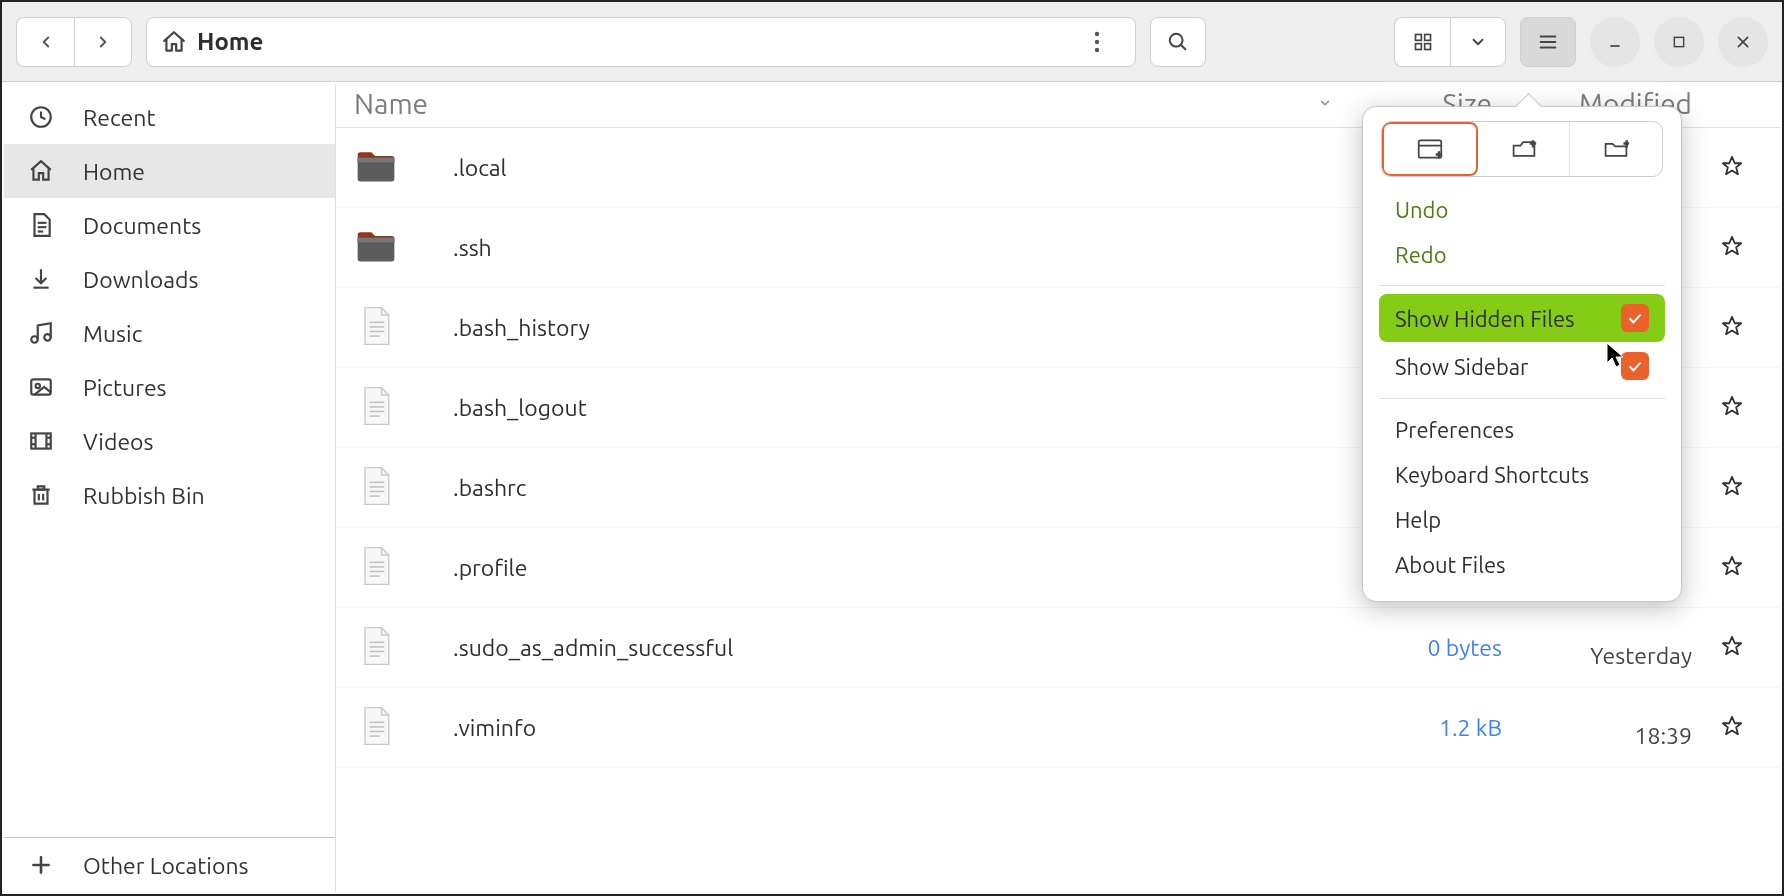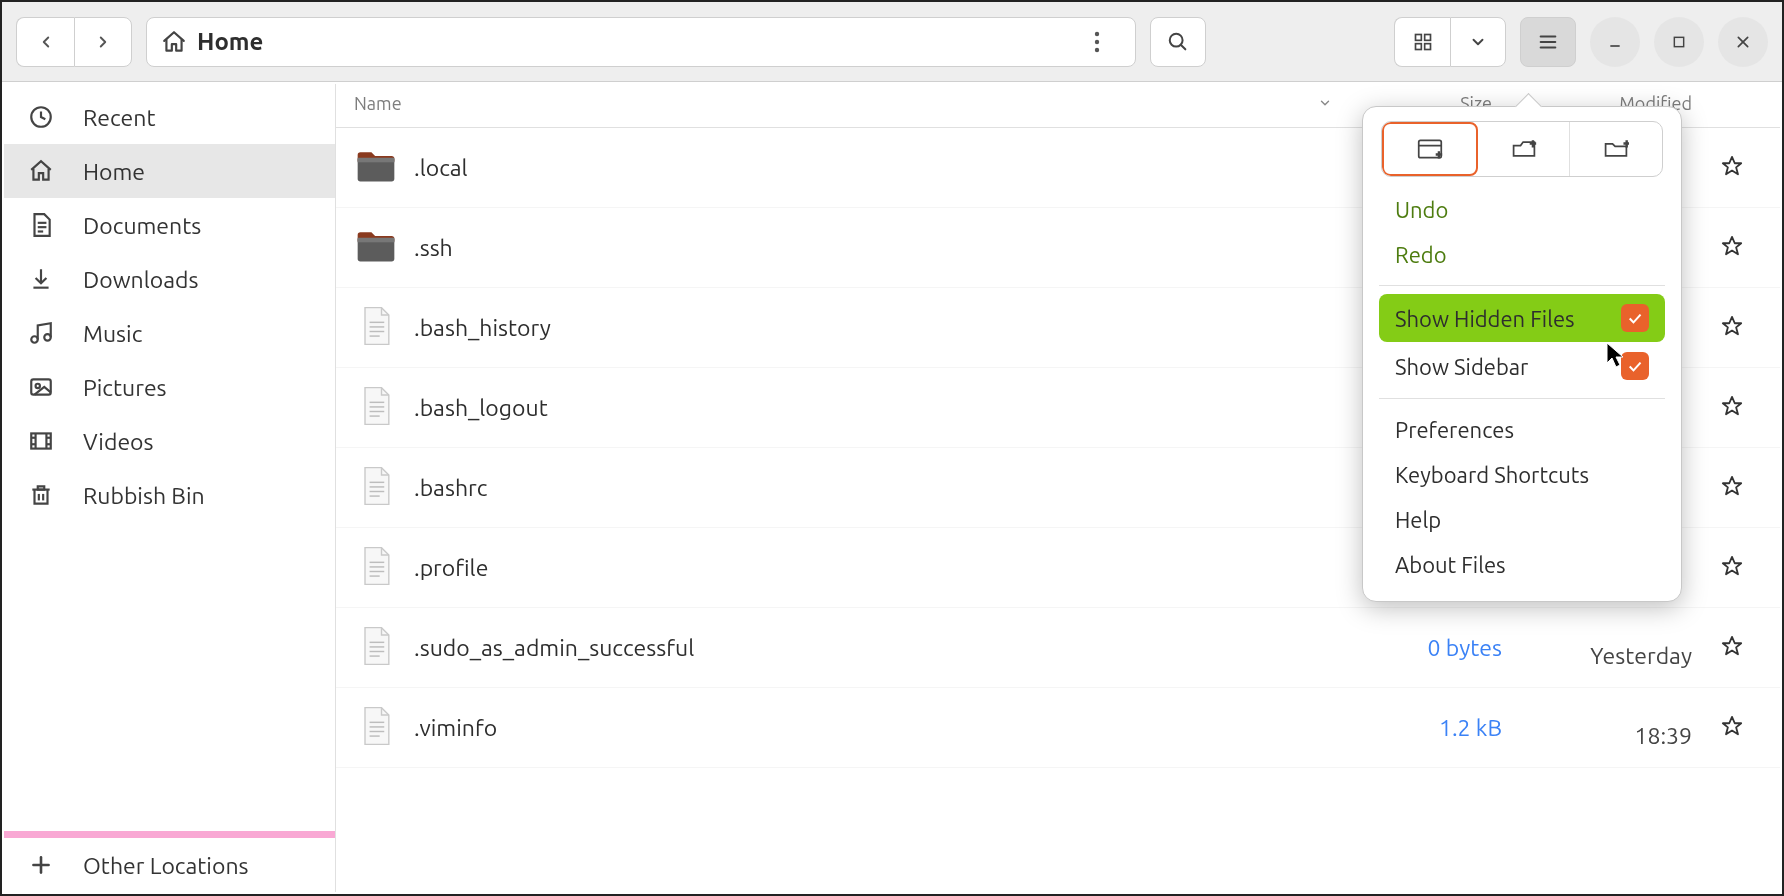--- a/index.html
+++ b/index.html
@@ -82,47 +82,47 @@
   }
   .side-item {
     display:flex;align-items:center;gap:29px;
     padding:14px 24px;
     font-size:23px;
     color:#333;
   }
   .side-item.active { background:#e7e7e7; }
   .side-item svg, .side-ico { width:26px; height:26px; flex-shrink:0; }
   .side-spacer { flex:1; }
-  .side-footer { border-top:7px solid #f9a8d4; }
+  .side-footer { border-top:1px solid #f9a8d4; }
 
   
   .filearea { flex:1; display:flex; flex-direction:column; overflow:hidden;}
   .cols {
     display:grid;
     grid-template-columns: 1fr 160px 200px 60px;
     align-items:center;
     height:44px;
     padding:0 18px 5px 18px;
     border-bottom:1px solid #e0e0e0;
     color:#7d7d7d;
-    font-size:18px;
+    font-size:28px;
   }
   .cols .name-col { display:flex; align-items:center; gap:8px; }
   .cols .sort-ico { margin-left:auto; margin-right:10px; }
   .cols .size-col, .cols .mod-col { text-align:right; padding-right:10px; }
   .filerow {
     display:grid;
     grid-template-columns: 60px 1fr 160px 200px 60px;
     align-items:center;
     height:80px;
     border-bottom:1px solid #f5f5f5;
     padding:0 18px;
     font-size:23px;
   }
-  .filerow .fname { font-size:23px; }
+  .filerow .fname { font-size:23px;margin-left:39px; }
   .filerow .fsize { text-align:right; color:#3b82f6; }
   .filerow .fmod  { text-align:right; color:#444; padding-right:10px;margin-top:15px;}
   .filerow .fstar { text-align:center; color:#444;}
   .icon-cell svg { width:44px; height:44px; }
 
   
   .popover {
     position:absolute;
     top:104px;
     right:100px;

